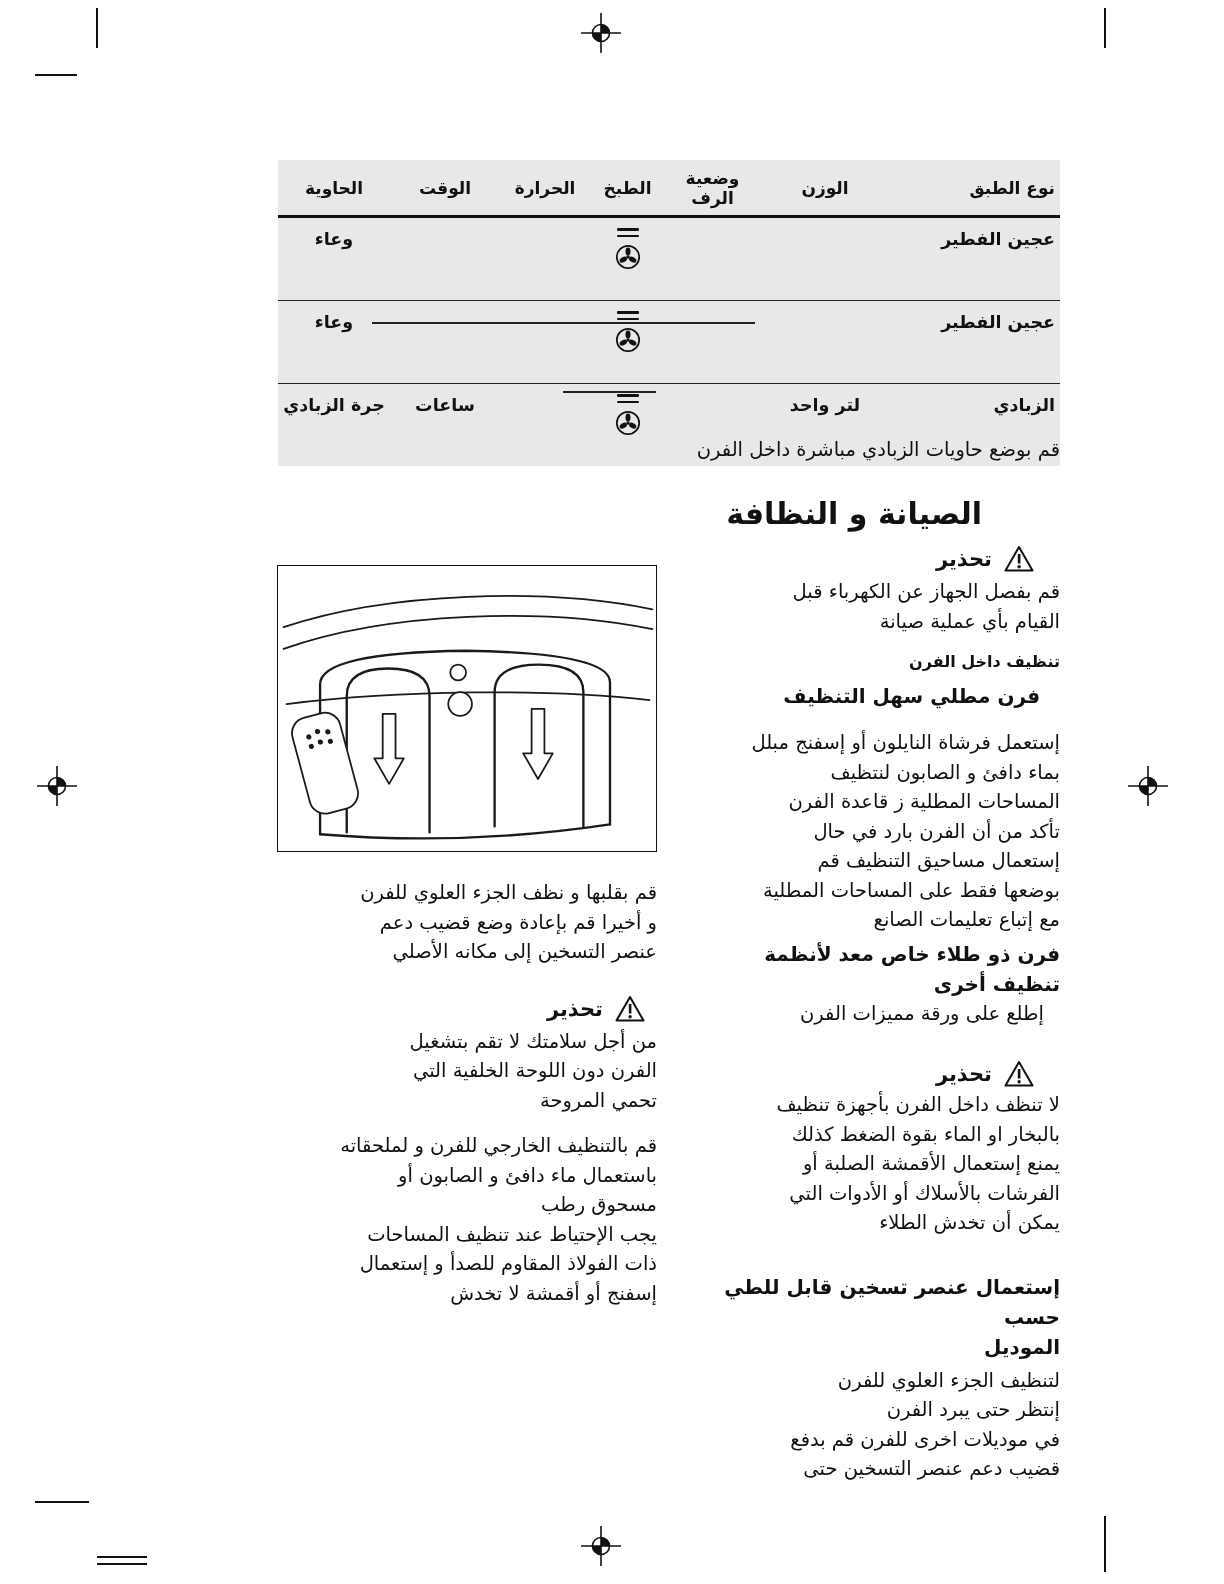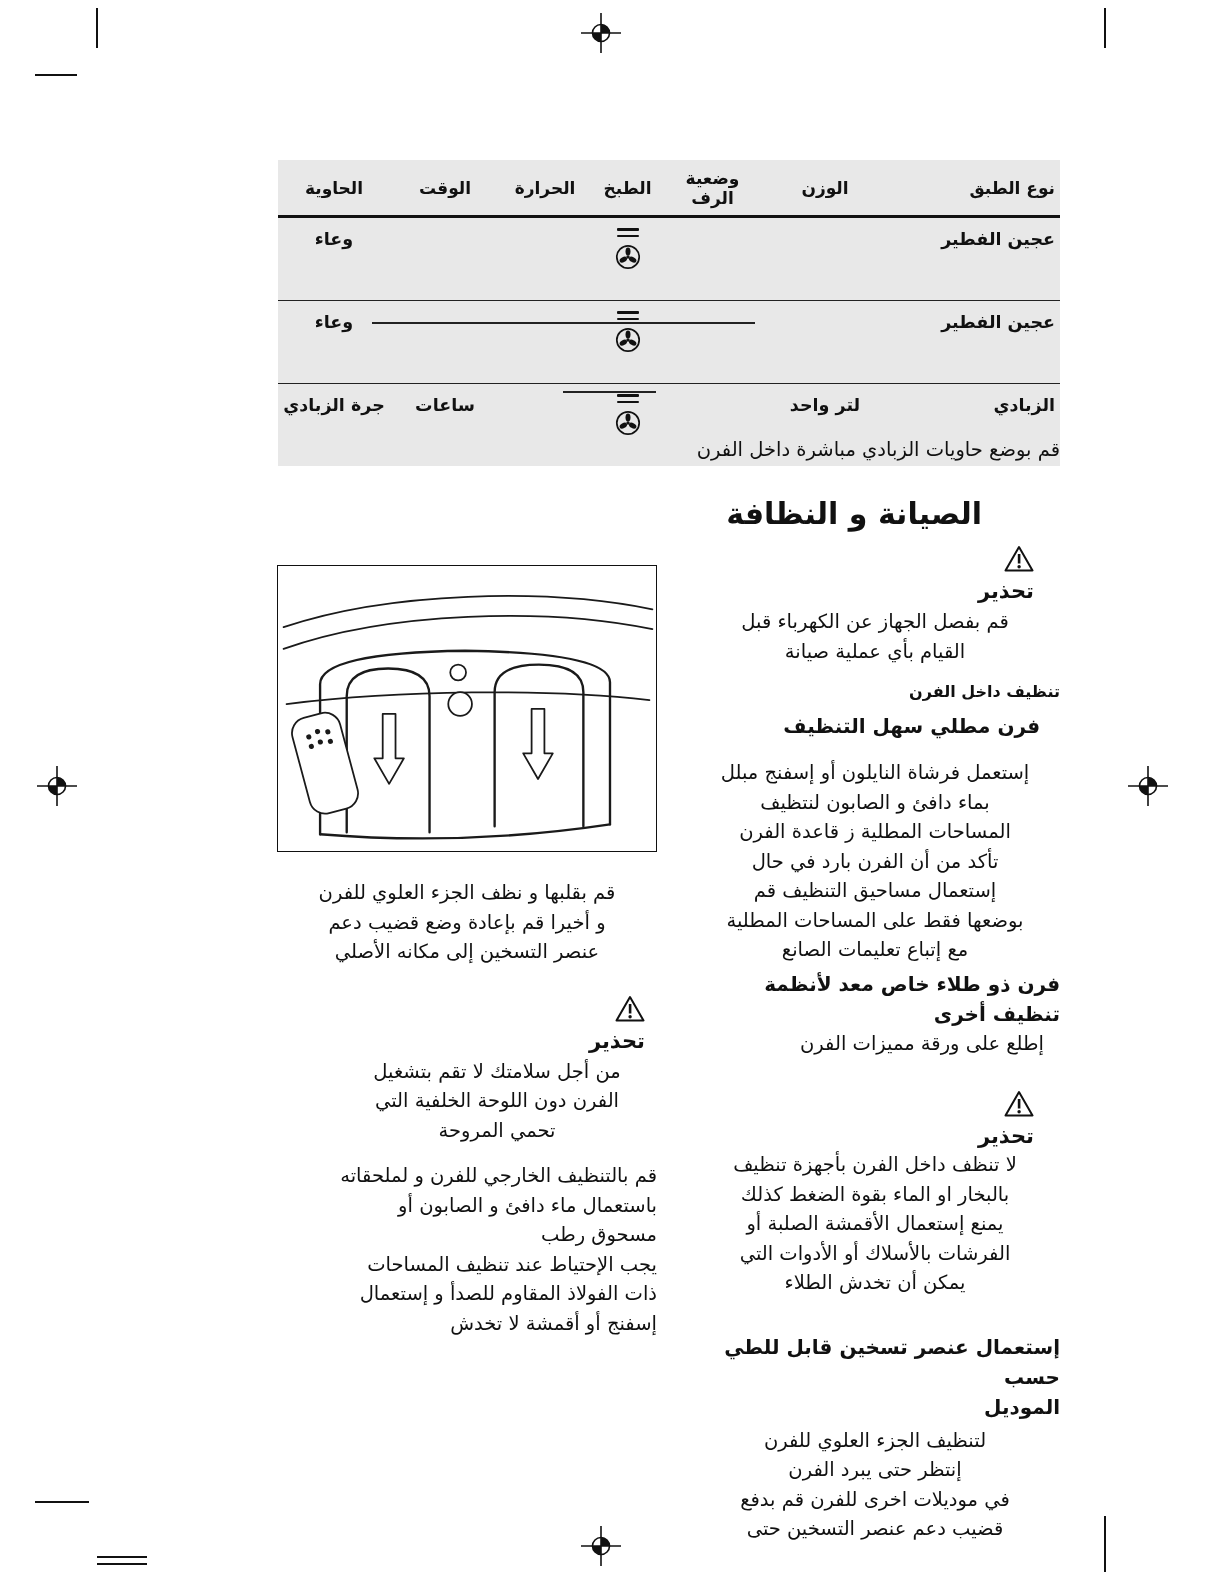--- a/index.html
+++ b/index.html
@@ -22,23 +22,23 @@
   .fan-icon{display:block;margin-top:7px;line-height:0;}
   .blank-line{position:absolute;height:2px;background:#222;}
 
   
   .table-caption{position:absolute;left:690px;top:438px;width:370px;direction:rtl;text-align:right;font-size:19.5px;}
   .main-heading{position:absolute;left:656px;top:476px;width:370px;direction:rtl;text-align:right;padding-left:0;padding-right:44px;font-size:30px;font-weight:bold;box-sizing:border-box;}
   .col{position:absolute;direction:rtl;}
   .col.right{left:690px;top:543px;width:370px;}
   .col.left{left:277px;top:565px;width:380px;}
   .lines{white-space:pre-line;font-size:19.5px;line-height:29.5px;}
-  .center{text-align:center;}
+  .center{}
   .rightal{text-align:right;}
-  .warn-row{display:flex;align-items:flex-start;gap:6px;flex-direction:column;}
+  .warn-row{display:flex;align-items:center;gap:12px;}
   .warn-label{font-size:21px;font-weight:bold;}
   .warn-icon{flex:0 0 auto;line-height:0;}
 
   .rc-warn1{padding-right:26px;margin-top:2px;}
   .rc-warn1-text{margin-top:4px;}
   .rc-h2{font-size:16px;font-weight:bold;text-align:right;margin-top:16px;}
   .rc-h3{font-size:20px;font-weight:bold;text-align:right;padding-right:20px;margin-top:12px;}
   .rc-p1{margin-top:6px;}
   .rc-sub2{font-size:20px;font-weight:bold;text-align:right;white-space:pre-line;line-height:30px;margin-top:4px;}
   .rc-p2{text-align:right;padding-right:16px;}

